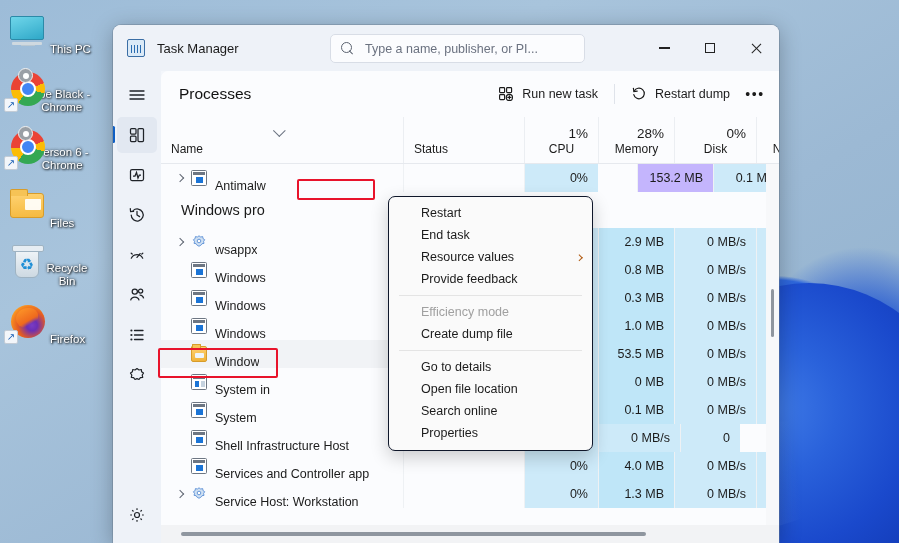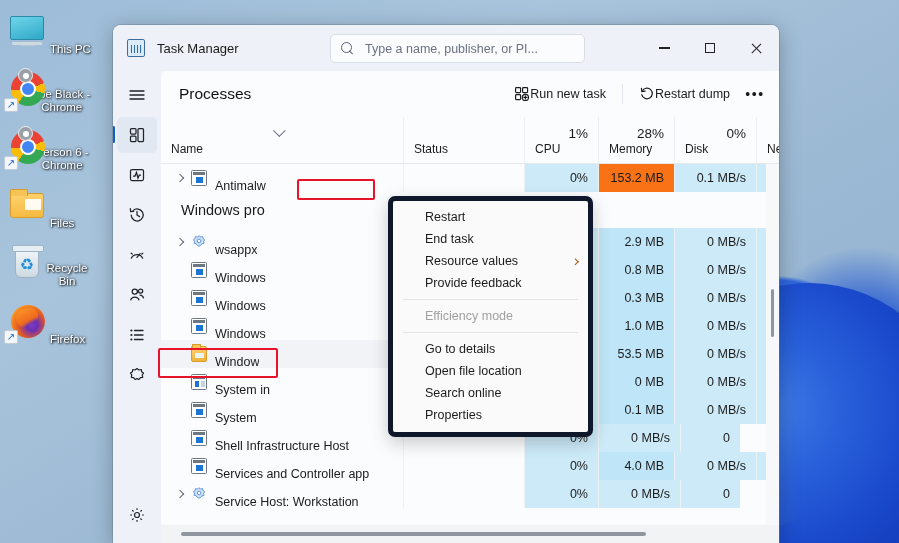--- a/index.html
+++ b/index.html
@@ -144,57 +144,57 @@
   .nav-item.selected::before { content:""; position:absolute; left:-5px; top:9px; width:3px; height:17px;
     background:#0f5fc4; border-radius:2px; }
   .nav-spacer { flex: 1 1 auto; }
   .nav-svg { width: 18px; height: 18px; }
 
   
   #tm-content { flex: 1 1 auto; background: #fbfcfe; border-radius: 7px 0 0 0;
     position: relative; overflow: hidden; }
   #tm-toolbar { height: 46px; display: flex; align-items: center; padding: 0 8px 0 18px; }
   #pane-title { font-size: 15.5px; color: #121212; flex: 1 1 auto; }
-  .tb-btn { display: flex; align-items: center; gap: 0; height: 30px; padding: 0 9px;
+  .tb-btn { display: flex; align-items: center; gap: 8px; height: 30px; padding: 0 9px;
     border-radius: 5px; font-size: 12.5px; color: #1b1b1b; white-space: nowrap; }
   .tb-sep { width: 1px; height: 20px; background: #dfe3ea; margin: 0 7px; }
   .tb-dots { width: 32px; height: 30px; display:flex; align-items:center; justify-content:center;
     border-radius:5px; letter-spacing:1.6px; font-size:14px; color:#1b1b1b; }
 
   
   #tm-table { position: absolute; left: 0; right: 0; top: 46px; bottom: 0; }
   #tm-head { display: flex; height: 47px; border-bottom: 1px solid #e6e9ee;
     background: #fbfcfe; position: relative; }
   .th { position: relative; padding: 0 10px 6px 10px; display:flex; flex-direction:column;
     justify-content:flex-end; }
   .th + .th { border-left: 1px solid #ebeef2; }
   .th .pct { font-size: 13.5px; color: #1b1b1b; text-align: right; line-height: 16px; }
   .th .lbl { font-size: 12px; color: #1b1b1b; line-height: 15px; }
-  .th.num .lbl { text-align: left; }
+  .th.num .lbl { text-align: center; }
   .th .sortcaret { position:absolute; left:50%; top:6px; transform:translateX(-50%);
     width:9px; height:9px; border-left:1.4px solid #6a7280; border-bottom:1.4px solid #6a7280;
     transform-origin:center; rotate:-45deg; margin-left:-4px; }
 
   .col-name   { width: 242px; flex: 0 0 242px; }
   .col-status { width: 121px; flex: 0 0 121px; }
   .col-cpu    { width: 74px;  flex: 0 0 74px; }
   .col-mem    { width: 76px;  flex: 0 0 76px; }
   .col-disk   { width: 82px;  flex: 0 0 82px; }
   .col-net    { width: 60px;  flex: 0 0 60px; }
 
   #tm-rows { position:absolute; left:0; right:0; top:47px; bottom:18px; overflow:hidden; }
   .row { display: flex; height: 28px; align-items: center; font-size: 12.5px; color: #1b1b1b; }
   .row.selected { background: #f1f3f6; }
   .cell { height: 28px; display: flex; align-items: center; padding: 0 10px; }
   .cell + .cell { border-left: 1px solid #eef1f4; }
   .cell.num { justify-content: flex-end; }
   .cell.name { padding-left: 0; }
   .heat1 { background: #cdeaf9; }
   .heat2 { background: #bfe6f8; }
-  .heat3 { background: #f97316; }
+  .heat3 { background: #c4b5fd; margin-left: 39px; }
 
   .expander { width: 22px; margin-left: 8px; flex:0 0 22px; display:flex; align-items:center; justify-content:center;
     color:#5f6672; font-size:11px; }
   .chev { width:6px; height:6px; border-top:1.4px solid #5f6672; border-right:1.4px solid #5f6672;
     transform: rotate(45deg); }
   .pname { white-space: nowrap; overflow: hidden; margin-top: 16px; }
 
   
   .picon { width: 16px; height: 16px; margin-right: 8px; flex: 0 0 16px; position: relative; }
   .picon.window { border: 1.3px solid #6d7683; border-radius: 1.5px; background: #fff; }
@@ -220,21 +220,21 @@
   #vscroll { position:absolute; right:0; top:47px; bottom:18px; width:13px; background:#f7f8fa; }
   #vthumb { position:absolute; left:5px; top:125px; width:3px; height:48px; background:#8f969f; border-radius:2px; }
   #hscroll { position:absolute; left:0; right:0; bottom:0; height:18px; background:#f2f3f5; }
   #hthumb { position:absolute; left:20px; top:7px; width:465px; height:4px; background:#8f969f; border-radius:2px; }
 
   
   #ctxmenu {
     position: absolute; left: 275px; top: 171px;
     width: 205px;
     background: #fafafa;
-    border: 5px solid #0f172a;
+    border: 1px solid #0f172a;
     border-radius: 7px;
     box-shadow: 0 6px 18px rgba(0,0,0,.20);
     padding: 5px 0 6px;
     font-size: 12.5px; color: #1b1b1b;
     z-index: 40;
   }
   .ctx-item { height: 22px; display: flex; align-items: center; padding: 0 12px 0 32px;
     position: relative; white-space: nowrap; }
   .ctx-item.disabled { color: #a0a0a0; }
   .ctx-item .subarrow { position: absolute; right: 12px; top: 50%; transform: translateY(-50%);
@@ -617,20 +617,21 @@
                   <span class="picon gear">
                     <svg viewBox="0 0 16 16">
                       <path d="M8 1.8 9.7 3l2-.4.3 2 1.7 1.1-1.1 1.7.4 2-2 .3L9.7 11.4 8 12.2l-1.7-.8-1.2-1.7-2-.3.4-2L2.4 5.7 4.1 4.6l.3-2 2 .4z" fill="#cfe0f2" stroke="#5a8fd6" stroke-width="0.9" stroke-linejoin="round"></path>
                       <circle cx="8" cy="7" r="1.8" fill="#fff" stroke="#5a8fd6" stroke-width="0.9"></circle>
                     </svg>
                   </span>
                   <span class="pname">Service Host: Workstation</span>
                 </div>
                 <div class="cell col-status"></div>
                 <div class="cell num heat1 col-cpu">0%</div>
+                <div class="cell num heat2 col-mem">1.3 MB</div>
                 <div class="cell num heat1 col-disk">0 MB/s</div>
                 <div class="cell num heat1 col-net">0</div>
               </div>
             </div>
 
           <div id="vscroll">
             <div id="vthumb"></div>
           </div>
           <div id="hscroll">
             <div id="hthumb"></div>
@@ -651,20 +652,23 @@
           <span>Resource values</span>
           <span class="subarrow"></span>
         </div>
         <div class="ctx-item">
           <span>Provide feedback</span>
         </div>
         <div class="ctx-sep"></div>
         <div class="ctx-item disabled">
           <span>Efficiency mode</span>
         </div>
+        <div class="ctx-item">
+          <span>Create dump file</span>
+        </div>
         <div class="ctx-sep"></div>
         <div class="ctx-item">
           <span>Go to details</span>
         </div>
         <div class="ctx-item">
           <span>Open file location</span>
         </div>
         <div class="ctx-item">
           <span>Search online</span>
         </div>

